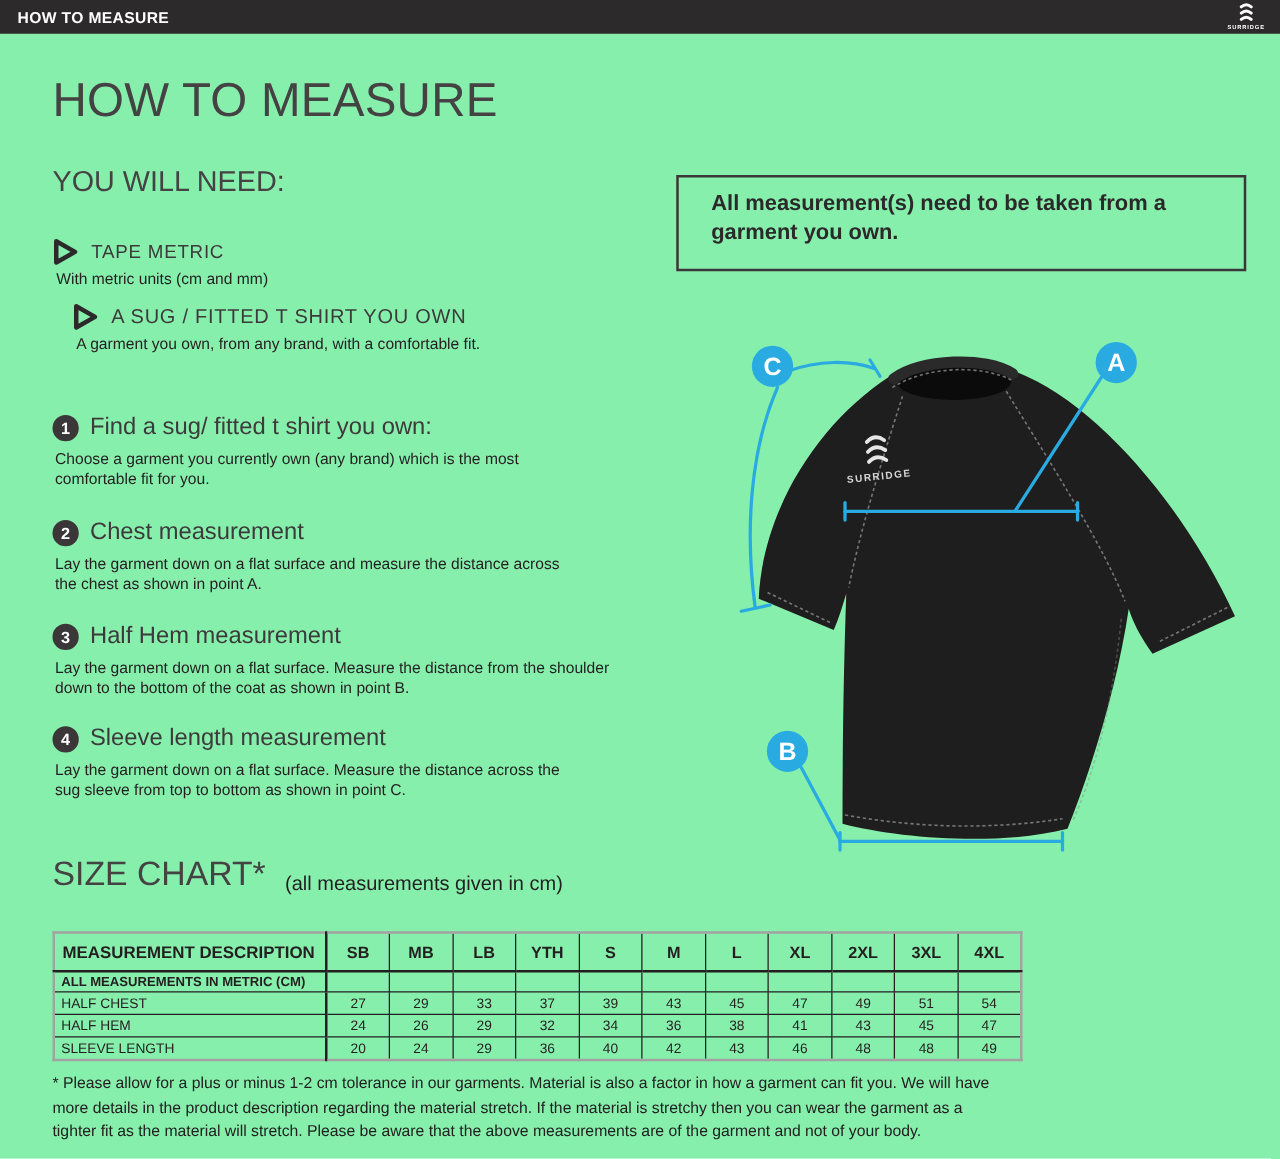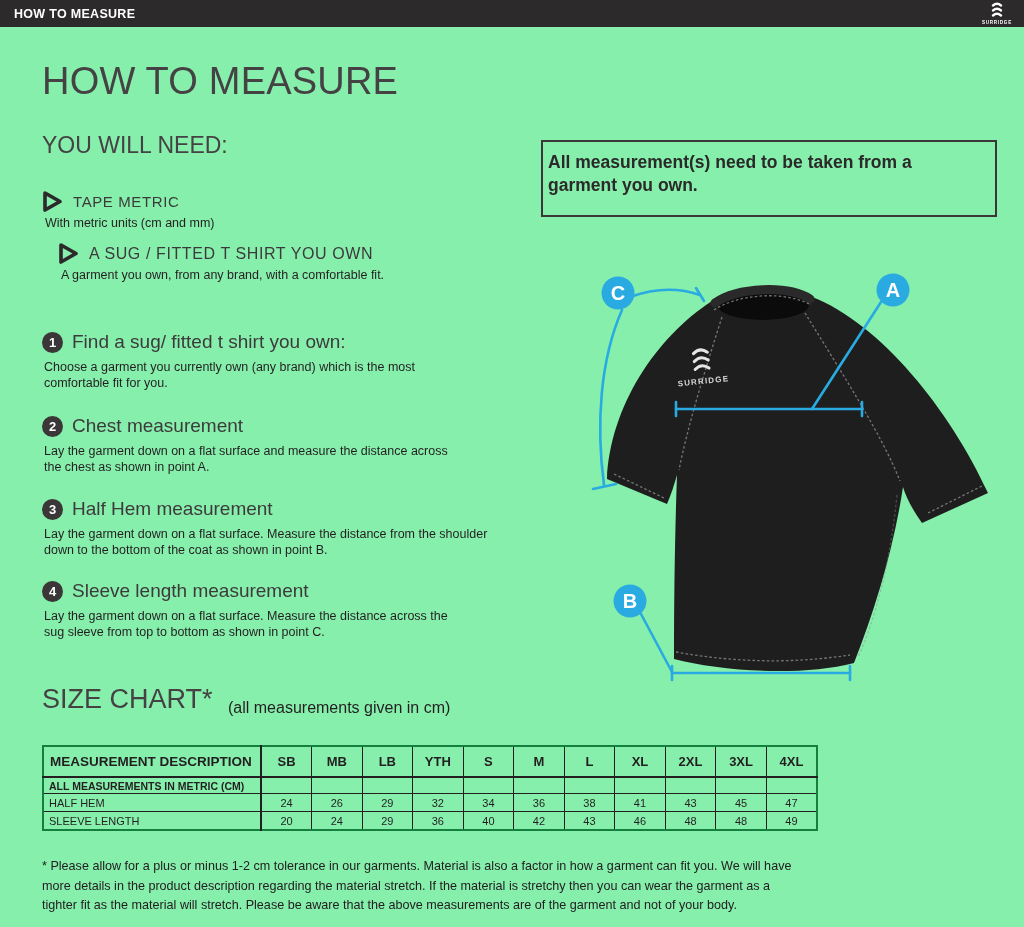--- a/index.html
+++ b/index.html
@@ -27,32 +27,32 @@
   
   .step{position:absolute;left:42px;width:505px;}
   .step-head{display:flex;align-items:center;gap:9px;}
   .step-num{width:21px;height:21px;border-radius:50%;background:#3b3738;color:#fff;
             font-size:13px;font-weight:bold;text-align:center;line-height:21px;flex:none;}
   .step-title{font-size:19px;color:#3d3a3b;text-align:center;}
   .step-desc{margin:6px 0 0 2px;font-size:12.5px;line-height:1.3;color:#231f20;white-space:pre-line;}
 
   
   .notebox{position:absolute;left:541px;top:140px;width:456px;height:77px;box-sizing:border-box;
-           border:2px solid #3b3738;padding:9px 5px;font-size:17.5px;font-weight:bold;
+           border:2px solid #3b3738;padding:9px 26px;font-size:17.5px;font-weight:bold;
            line-height:1.32;color:#2b292a;white-space:pre-line;}
 
   
   .diagram{position:absolute;left:560px;top:255px;width:440px;height:440px;}
 
   
   .size-table{position:absolute;left:42px;top:745px;width:776px;border-collapse:collapse;
               table-layout:fixed;color:#231f20;}
   .size-table col.desc{width:218px;}
   .size-table th,.size-table td{border:1px solid #231f20;padding:0;}
-  .size-table{border:2px solid #15803d;padding-left:48px;}
+  .size-table{border:2px solid #a3a3a3;padding-left:48px;}
   .size-table thead th{height:29px;font-size:13px;font-weight:bold;border-bottom-width:2px;}
   .size-table thead th:first-child{text-align:left;padding-left:6px;border-right-width:2px;font-size:13.5px;}
   .size-table .metricrow td{height:15px;font-size:10.5px;font-weight:bold;}
   .size-table .metricrow td:first-child,
   .size-table tbody td:first-child{text-align:left;padding-left:5px;border-right-width:2px;}
   .size-table tbody td{height:17px;font-size:11px;text-align:center;}
 
   
   .footnote{position:absolute;left:42px;top:857px;width:985px;font-size:12.6px;line-height:1.56;
             color:#232021;white-space:pre-line;}
@@ -228,20 +228,34 @@
           <td></td>
           <td></td>
           <td></td>
           <td></td>
           <td></td>
           <td></td>
           <td></td>
           <td></td>
           <td></td>
         </tr>
+    <tr>
+          <td>HALF CHEST</td>
+          <td>27</td>
+          <td>29</td>
+          <td>33</td>
+          <td>37</td>
+          <td>39</td>
+          <td>43</td>
+          <td>45</td>
+          <td>47</td>
+          <td>49</td>
+          <td>51</td>
+          <td>54</td>
+        </tr>
         <tr>
           <td>HALF HEM</td>
           <td>24</td>
           <td>26</td>
           <td>29</td>
           <td>32</td>
           <td>34</td>
           <td>36</td>
           <td>38</td>
           <td>41</td>

